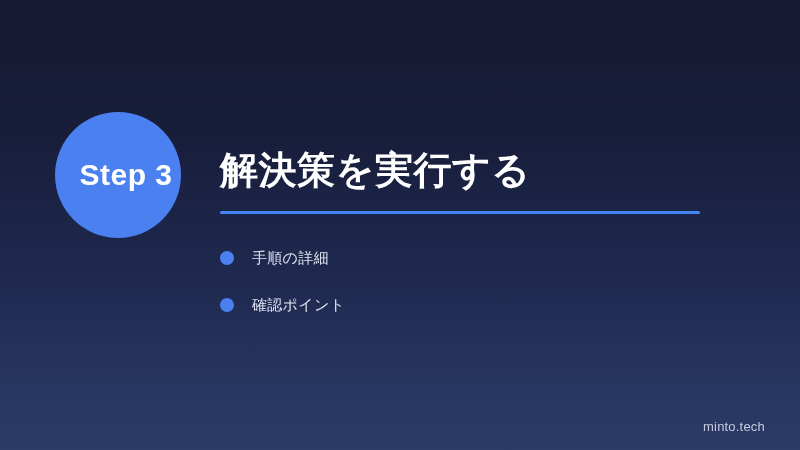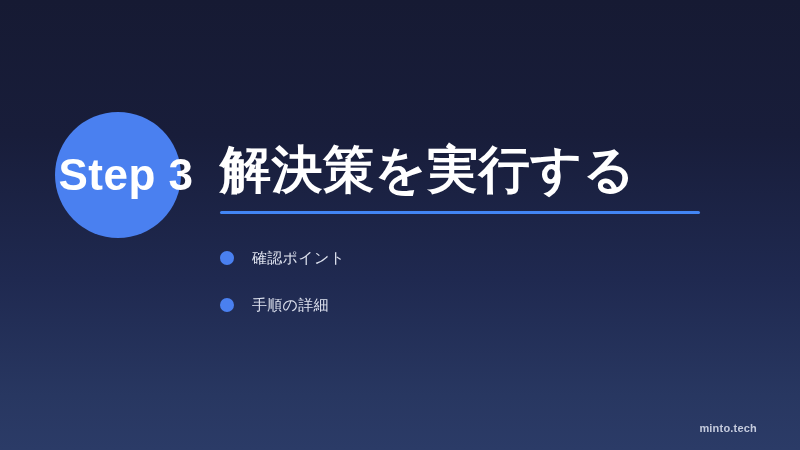--- a/index.html
+++ b/index.html
@@ -28,34 +28,34 @@
     background: #4a80f0;
   }
 
   
   .step-label {
     position: absolute;
     left: 46px;
     top: 155px;
     width: 160px;
     text-align: center;
-    font-size: 44px;
+    font-size: 30px;
     font-weight: bold;
     color: #ffffff;
     letter-spacing: 0.5px;
     line-height: 40px;
     white-space: nowrap;
   }
 
   
   .headline {
     position: absolute;
     left: 220px;
     top: 146px;
-    font-size: 51px;
+    font-size: 38px;
     font-weight: bold;
     color: #ffffff;
     line-height: 48px;
     letter-spacing: 0.5px;
     white-space: nowrap;
   }
 
   
   .divider {
     position: absolute;
@@ -93,48 +93,47 @@
     font-size: 15px;
     color: #dfe3ef;
     line-height: 20px;
     letter-spacing: 0.3px;
     white-space: nowrap;
   }
 
   
   .footer-brand {
     position: absolute;
-    right: 43px;
+    right: 35px;
     bottom: 16px;
-    font-size: 11px;
+    font-size: 13px;
     color: #c5cbdd;
     letter-spacing: 0.2px;
     white-space: nowrap;
-    font-weight: bold;
   }
 </style>
 </head>
 <body>
 
 <div class="slide">
 
   <div class="step-circle"></div>
 
   <div class="step-label">Step 3</div>
 
   <div class="headline">解決策を実行する</div>
 
   <div class="divider"></div>
 
   <ul class="bullet-list">
     <li class="bullet-item">
       <span class="bullet-dot"></span>
-      <span class="bullet-text">確認ポイント</span>
+      <span class="bullet-text">手順の詳細</span>
     </li>
     <li class="bullet-item">
       <span class="bullet-dot"></span>
-      <span class="bullet-text">手順の詳細</span>
+      <span class="bullet-text">確認ポイント</span>
     </li>
   </ul>
 
   <div class="footer-brand">minto.tech</div>
 
 </div>
 
 </body></html>

